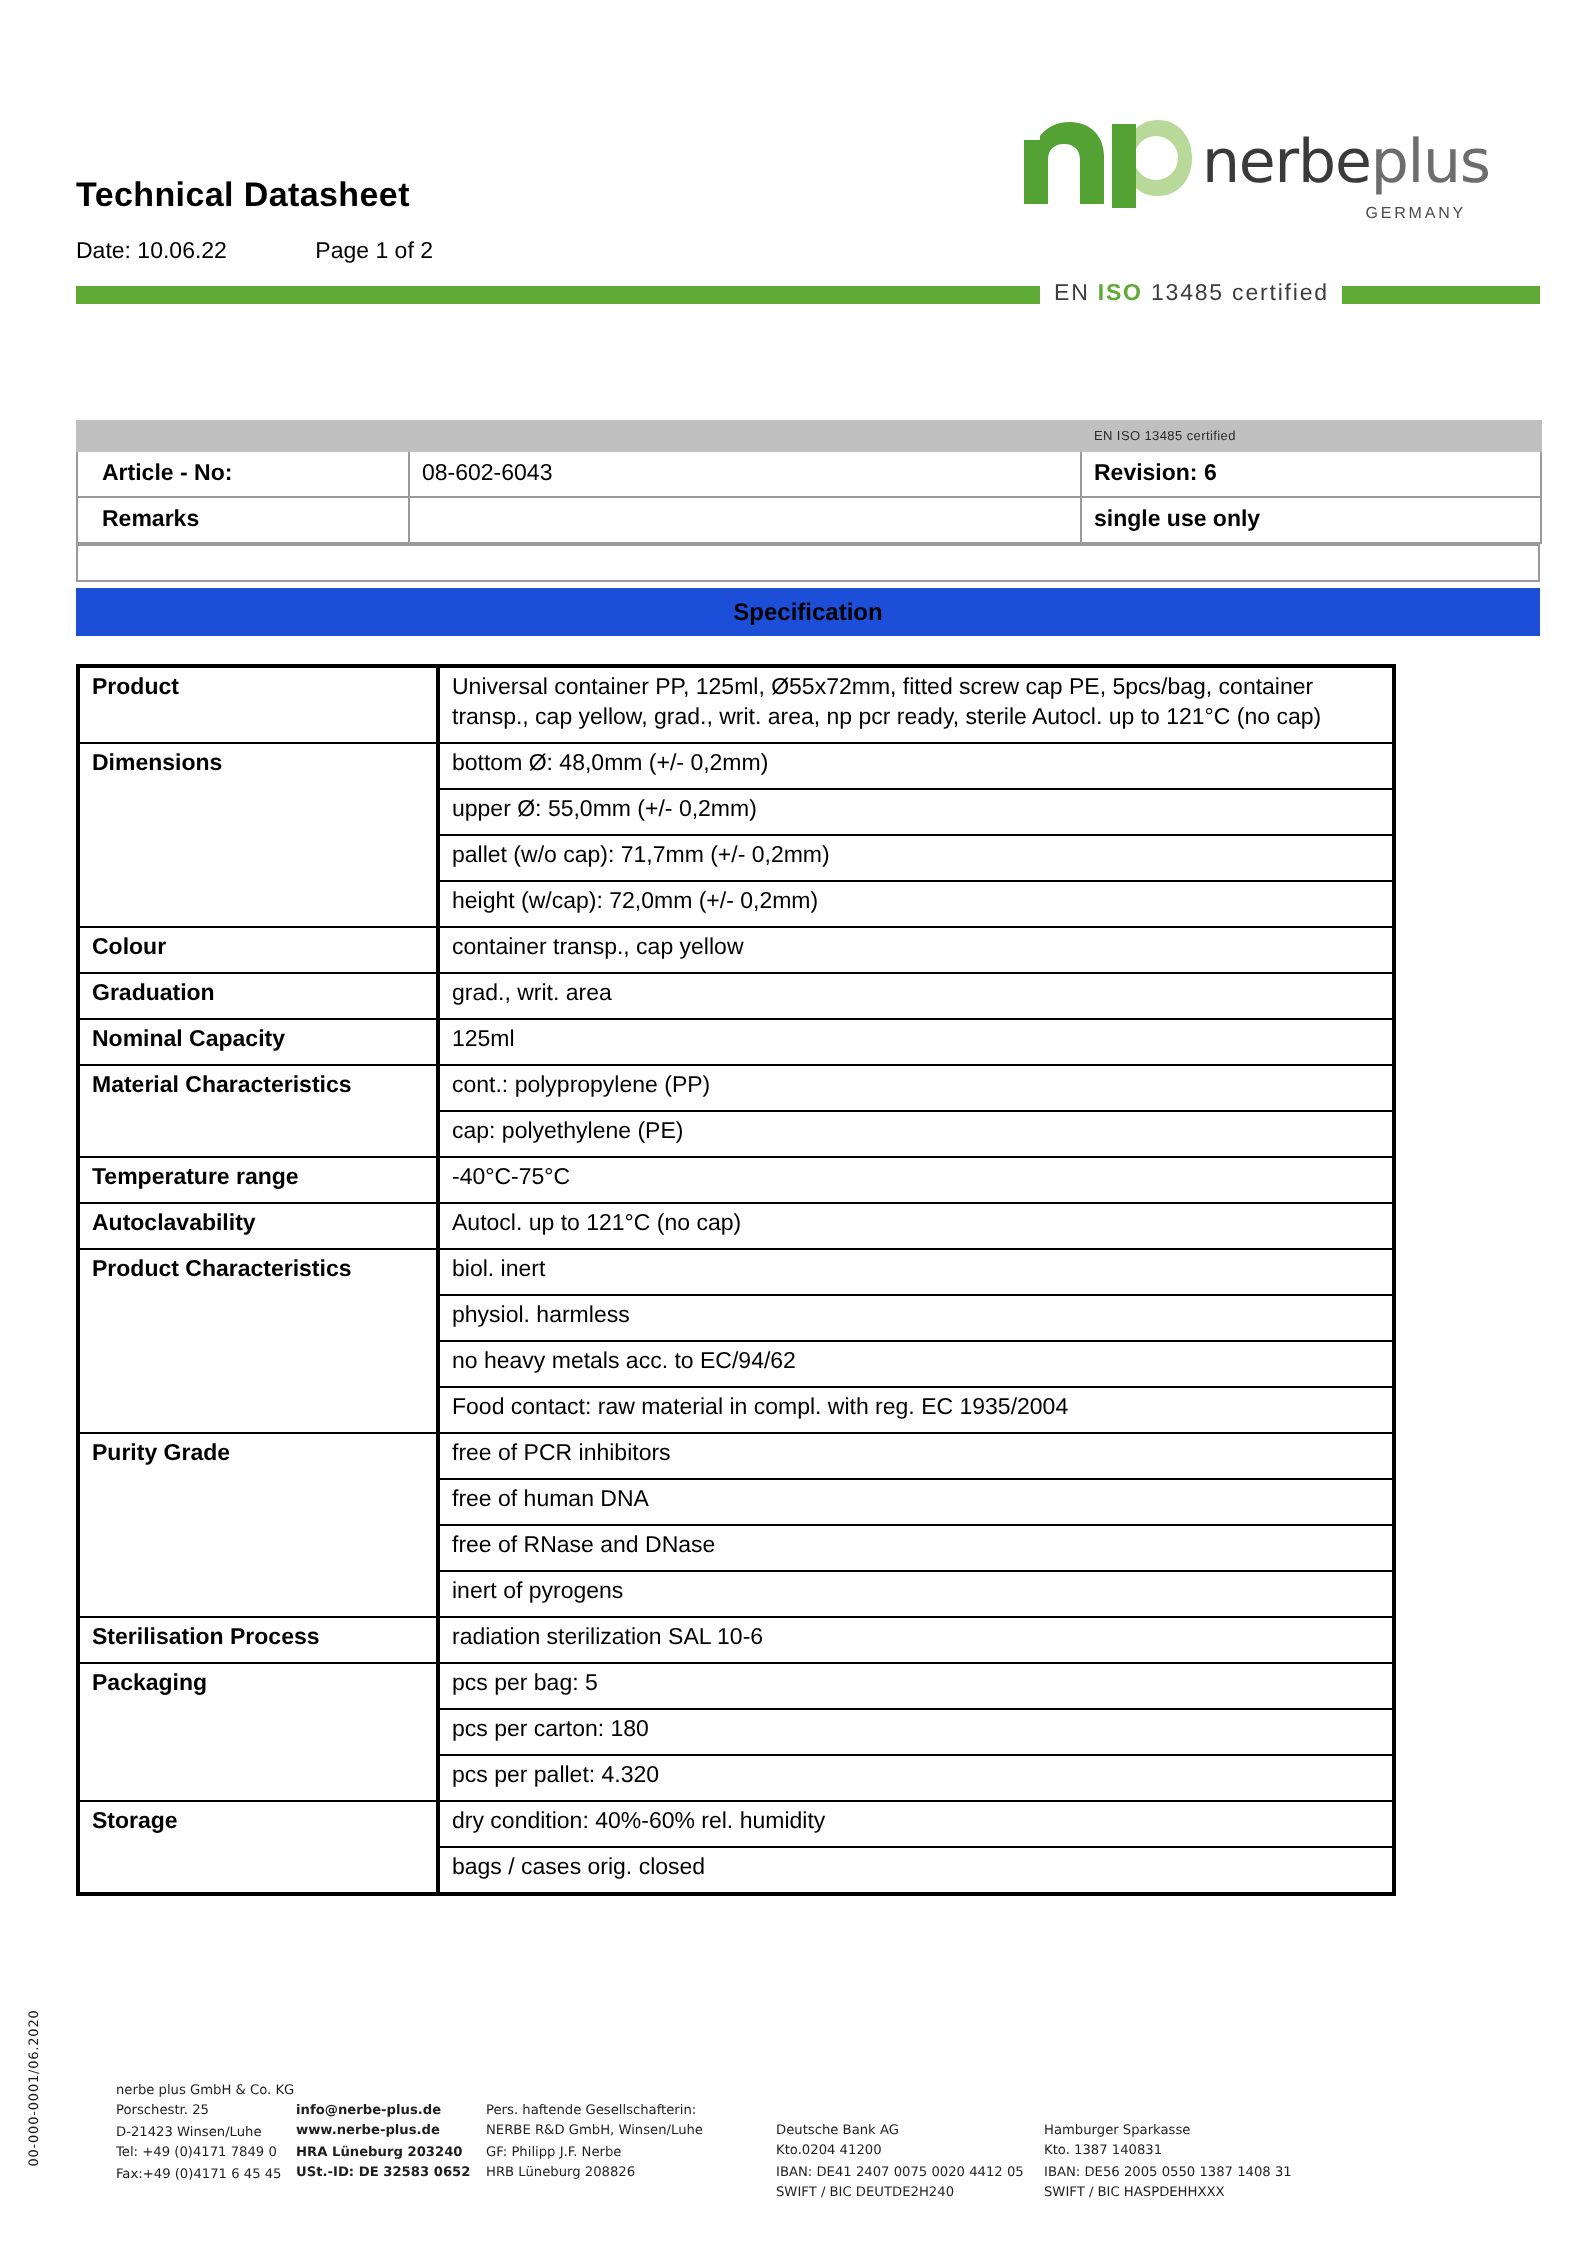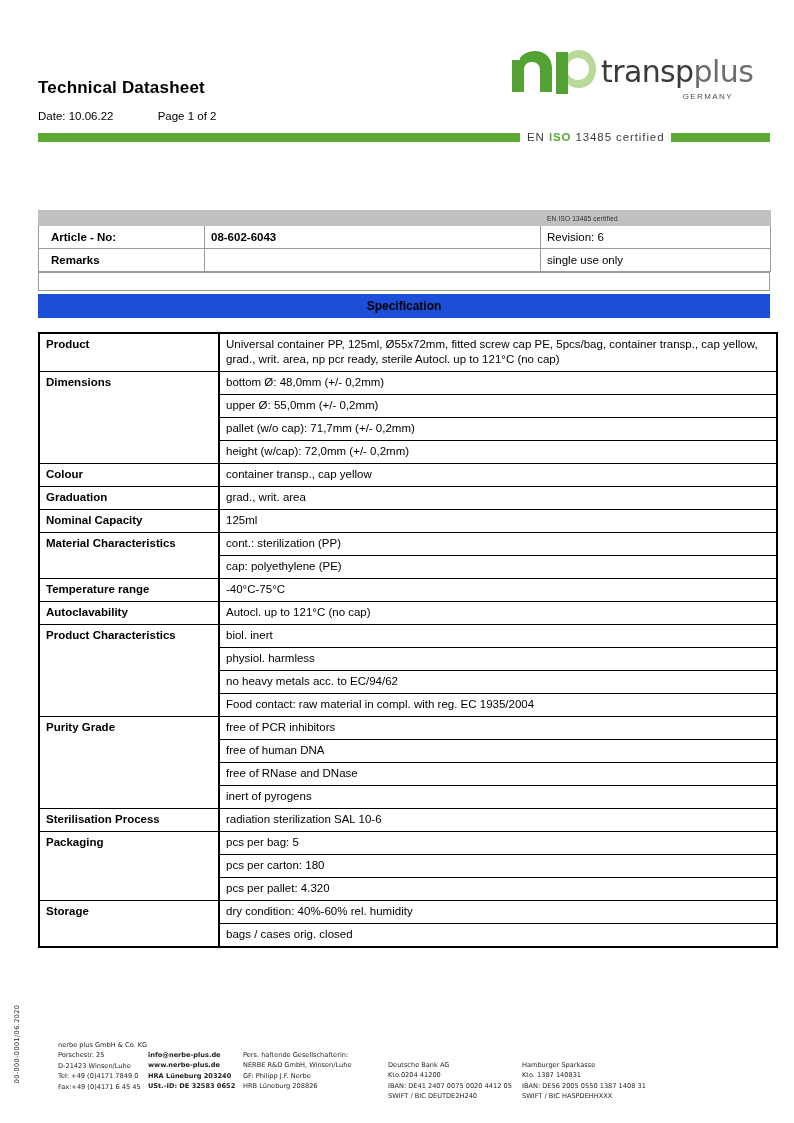--- a/index.html
+++ b/index.html
@@ -12,21 +12,21 @@
     height: 1123px;
     position: relative;
     font-family: "Liberation Sans", sans-serif;
     color: #000000;
     overflow: hidden;
   }
 
   
   #header {
     position: absolute;
-    left: 0; top: 0;
+    left: 0; top: 10px;
     width: 794px;
     height: 150px;
     text-decoration: underline;
   }
   #doc-title {
     position: absolute;
     left: 38px; top: 78px;
     font-size: 17px;
     font-weight: bold;
     letter-spacing: 0.2px;
@@ -115,22 +115,22 @@
     border-color: #c0c0c0;
     height: 12px;
     padding: 1px 6px;
   }
   #info-table tr.grey-row td.cert-mini {
     font-size: 6.5px;
     color: #2b2b2b;
     letter-spacing: 0.2px;
   }
   #info-table td.lbl { font-weight: bold; padding-left: 12px; }
-  #info-table td.val { font-weight: bold; }
-  #info-table td.rev { font-weight: normal; margin-top: 28px; }
+  #info-table td.val { font-weight: normal; }
+  #info-table td.rev { font-weight: bold; margin-top: 28px; }
 
   
   #spacer-table {
     position: absolute;
     left: 38px; top: 272px;
     width: 732px;
   }
   #spacer-table td {
     border: 1px solid #9a9a9a;
     height: 17px;
@@ -145,21 +145,21 @@
     text-align: center;
     font-size: 12px;
     font-weight: bold;
     line-height: 24px;
   }
 
   
   #spec-table {
     position: absolute;
     left: 38px; top: 332px;
-    width: 740px;
+    width: 660px;
     border: 2px solid #000000;
   }
   #spec-table td {
     border: 1px solid #000000;
     padding: 3px 6px 4px 6px;
     vertical-align: top;
     font-size: 11.5px;
     line-height: 15px;
   }
   #spec-table td.k {
@@ -219,21 +219,21 @@
   </div>
 
   <div id="logo-block">
     <svg id="logo-mark" viewBox="0 0 88 46">
       <path d="M2 12 L2 44 L14 44 L14 22 C14 17 17 14 22 14 C27 14 30 17 30 22 L30 44 L42 44 L42 20 C42 10 35 3 25 3 C18 3 13 6 10 10 L10 12 Z" fill="#54a233"></path>
       <path d="M46 12 L46 12 L46 46 L58 46 L58 36 C61 39 65 40 69 40 C79 40 86 32 86 21 C86 10 79 2 69 2 C59 2 52 10 52 21 Z" fill="#b8d99a"></path>
       <ellipse cx="68" cy="21" rx="11" ry="11" fill="#ffffff"></ellipse>
       <path d="M46 4 L46 46 L58 46 L58 4 Z" fill="#54a233"></path>
     </svg>
     <div id="logo-word">
-      <span class="nerbe">transp</span><span class="plus">plus</span>
+      <span class="nerbe">nerbe</span><span class="plus">plus</span>
     </div>
     <div id="logo-country">GERMANY</div>
   </div>
 
   <div id="green-bar"></div>
   <div id="cert-text"><span>EN </span><span class="iso">ISO</span><span> 13485 certified</span></div>
 </div>
 
 <table id="info-table" class="doc-table">
   <colgroup>
@@ -296,21 +296,21 @@
       <tr>
         <td class="k" rowspan="1">Graduation</td>
         <td class="v">grad., writ. area</td>
       </tr>
       <tr>
         <td class="k" rowspan="1">Nominal Capacity</td>
         <td class="v">125ml</td>
       </tr>
       <tr>
         <td class="k" rowspan="2">Material Characteristics</td>
-        <td class="v">cont.: sterilization (PP)</td>
+        <td class="v">cont.: polypropylene (PP)</td>
       </tr>
       <tr>
         <td class="v">cap: polyethylene (PE)</td>
       </tr>
       <tr>
         <td class="k" rowspan="1">Temperature range</td>
         <td class="v">-40°C-75°C</td>
       </tr>
       <tr>
         <td class="k" rowspan="1">Autoclavability</td>

